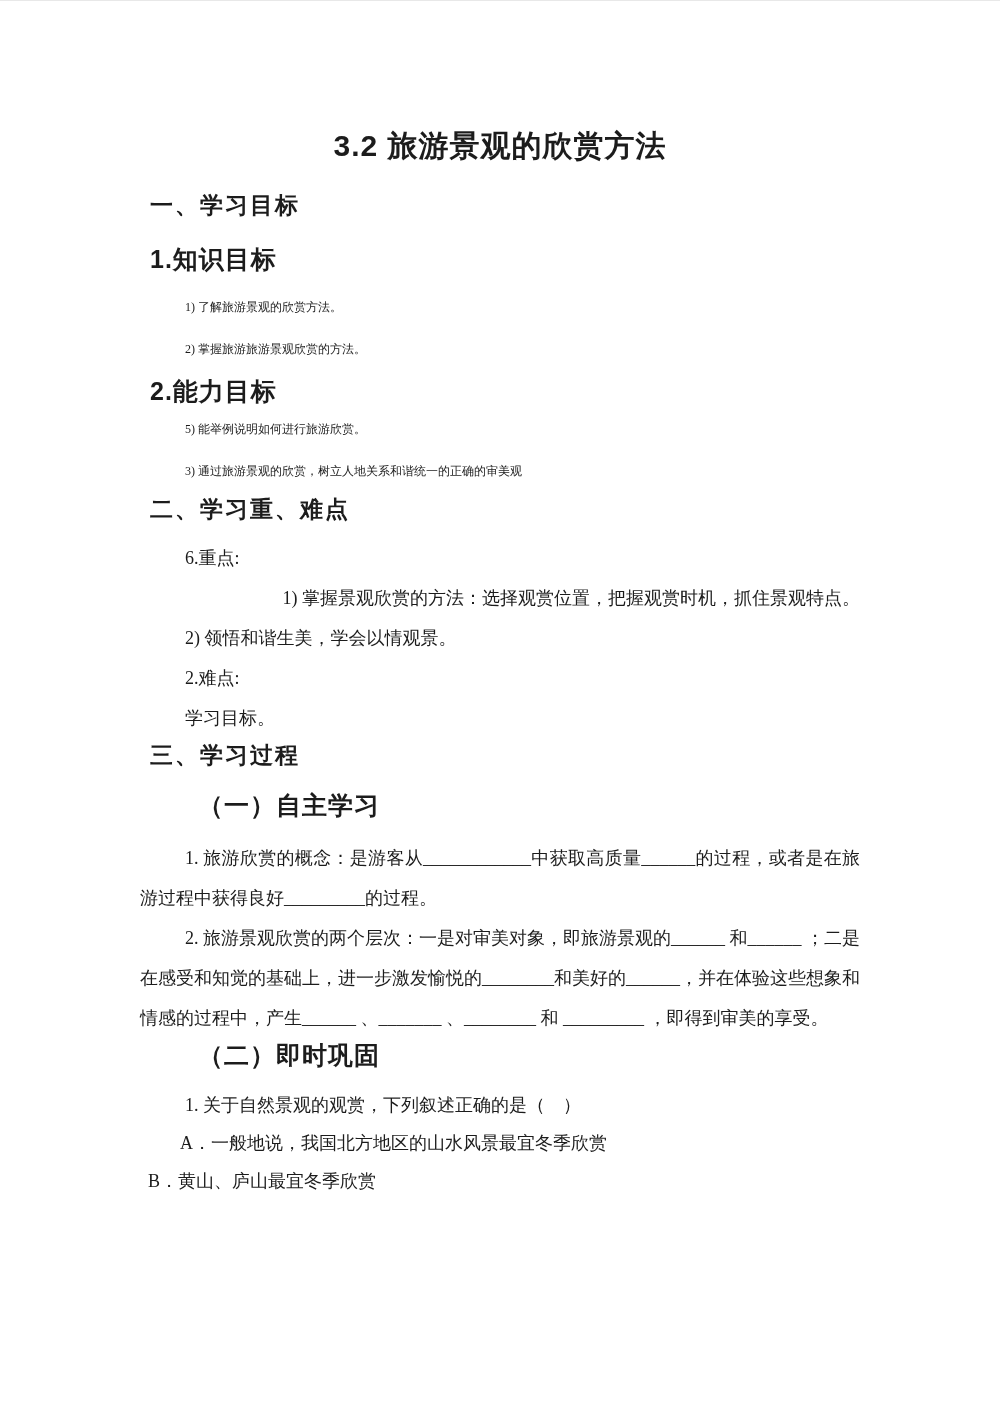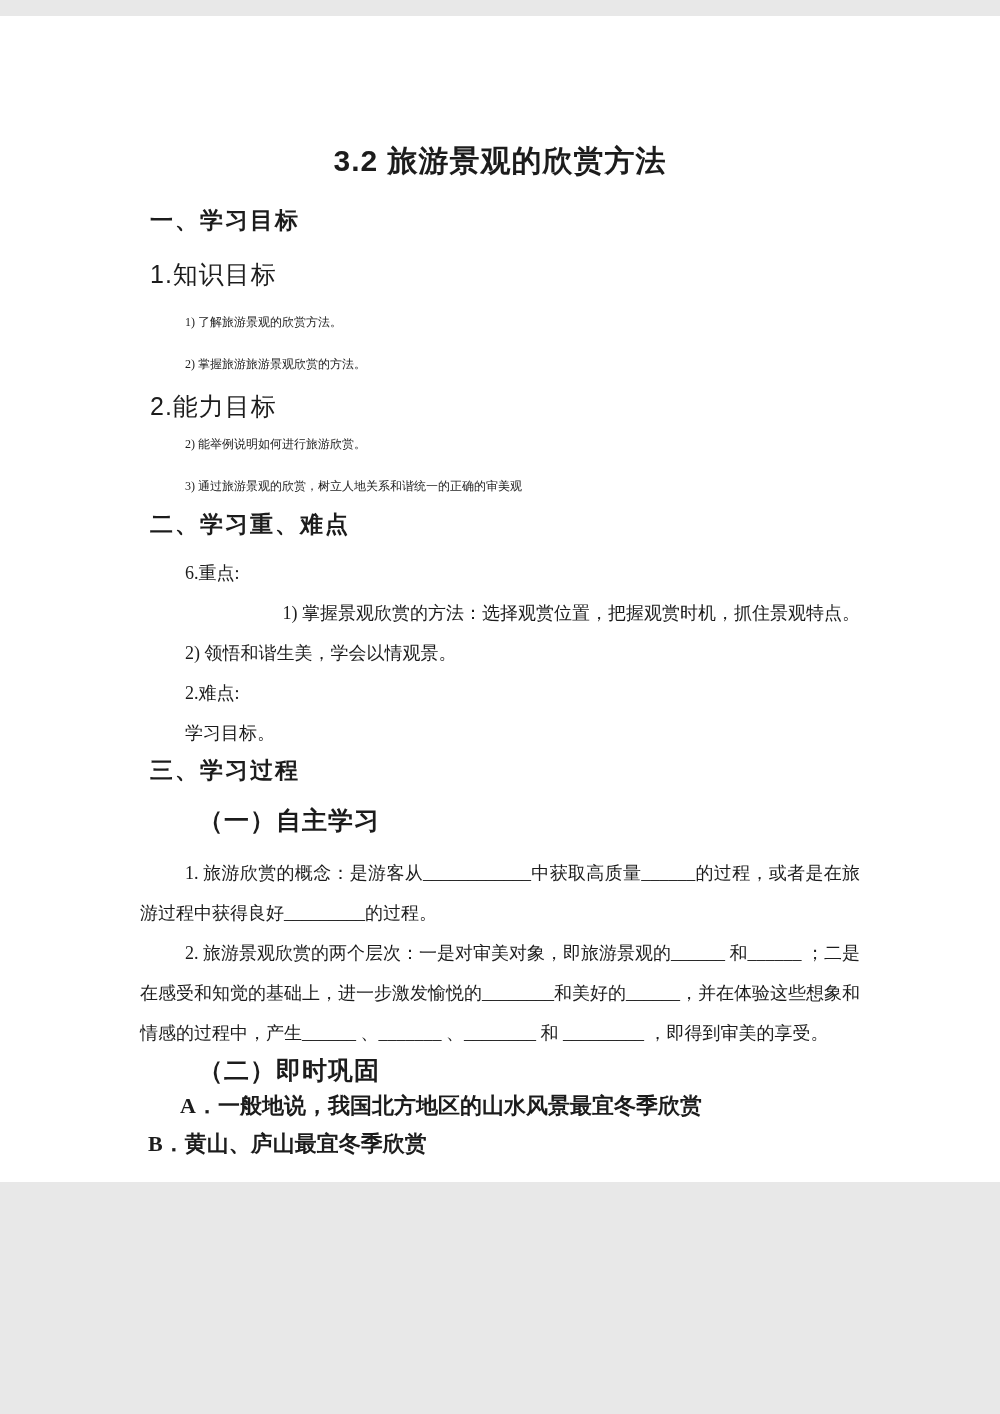--- a/index.html
+++ b/index.html
@@ -1,20 +1,20 @@
 <!DOCTYPE html>
 <html><head>
 <meta charset="utf-8">
 <style>
   html, body { margin: 0; padding: 0; background: #e8e8e8; }
   .page {
     position: relative;
     width: 1000px;
-    height: 1166px;
-    margin: 16px auto;
+    height: 1414px;
+    margin: 1px auto;
     background: #ffffff;
     box-sizing: border-box;
     padding: 125px 140px 0 140px;
     color: #1c1c1c;
     font-family: "Liberation Serif", "DejaVu Serif", serif;
     overflow: hidden;
   }
   .doc-title {
     font-family: "Liberation Sans", "DejaVu Sans", sans-serif;
     font-weight: bold;
@@ -28,21 +28,21 @@
     font-family: "Liberation Sans", "DejaVu Sans", sans-serif;
     font-weight: bold;
     font-size: 23px;
     line-height: 34px;
     margin: 22px 0 0 10px;
     letter-spacing: 2px;
   }
   .h1.tight { margin-top: 0; }
   .h2 {
     font-family: "Liberation Sans", "DejaVu Sans", sans-serif;
-    font-weight: normal;
+    font-weight: bold;
     font-size: 25px;
     line-height: 34px;
     margin: 20px 0 0 10px;
     letter-spacing: 1px;
   }
   .h2.ability { margin-top: 4px; }
   .h2-indent {
     font-family: "Liberation Sans", "DejaVu Sans", sans-serif;
     font-weight: bold;
     font-size: 25px;
@@ -71,51 +71,52 @@
     text-align: justify;
     word-break: break-all;
     margin: 0;
   }
   .para.first { margin-top: 16px; }
   .question {
     font-size: 18px;
     line-height: 38px;
     margin: 14px 0 0 45px;
   }
-  .option { font-size: 22px; line-height: 38px; font-weight: bold; }
+  .option { font-size: 18px; line-height: 38px; }
   .option.a { margin-left: 40px; }
   .option.b { margin-left: 8px; }
 </style>
 </head>
 <body>
 
 <div class="page">
 
   <div class="doc-title">3.2 旅游景观的欣赏方法</div>
 
   <div class="h1">一、学习目标</div>
 
   <div class="h2">1.知识目标</div>
   <div class="li first">1) 了解旅游景观的欣赏方法。</div>
   <div class="li">2) 掌握旅游旅游景观欣赏的方法。</div>
 
   <div class="h2 ability">2.能力目标</div>
-  <div class="li">2) 能举例说明如何进行旅游欣赏。</div>
+  <div class="li">5) 能举例说明如何进行旅游欣赏。</div>
   <div class="li">3) 通过旅游景观的欣赏，树立人地关系和谐统一的正确的审美观</div>
 
   <div class="h1 tight">二、学习重、难点</div>
   <div class="bodyline first">6.重点:</div>
   <div class="bodyline li extra">1) 掌握景观欣赏的方法：选择观赏位置，把握观赏时机，抓住景观特点。</div>
   <div class="bodyline">2) 领悟和谐生美，学会以情观景。</div>
   <div class="bodyline">2.难点:</div>
   <div class="bodyline">学习目标。</div>
 
   <div class="h1 tight">三、学习过程</div>
 
   <div class="h2-indent">（一）自主学习</div>
   <p class="para first">1. 旅游欣赏的概念：是游客从____________中获取高质量______的过程，或者是在旅游过程中获得良好_________的过程。</p>
   <p class="para">2. 旅游景观欣赏的两个层次：一是对审美对象，即旅游景观的______ 和______ ；二是在感受和知觉的基础上，进一步激发愉悦的________和美好的______，并在体验这些想象和情感的过程中，产生______ 、_______ 、________ 和 _________ ，即得到审美的享受。</p>
 
   <div class="h2-indent tight">（二）即时巩固</div>
+  <div class="question">1. 关于自然景观的观赏，下列叙述正确的是（　）</div>
   <div class="option a">A．一般地说，我国北方地区的山水风景最宜冬季欣赏</div>
   <div class="option b">B．黄山、庐山最宜冬季欣赏</div>
 
 </div>
 
 </body></html>

